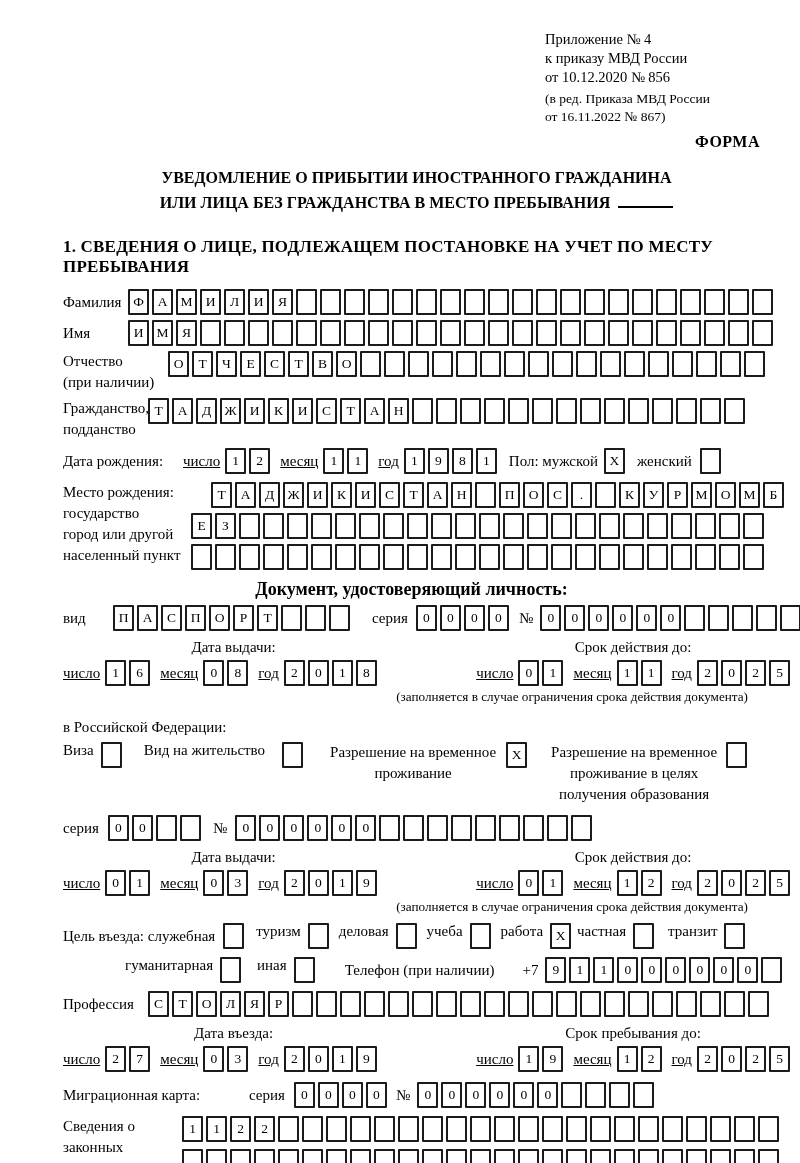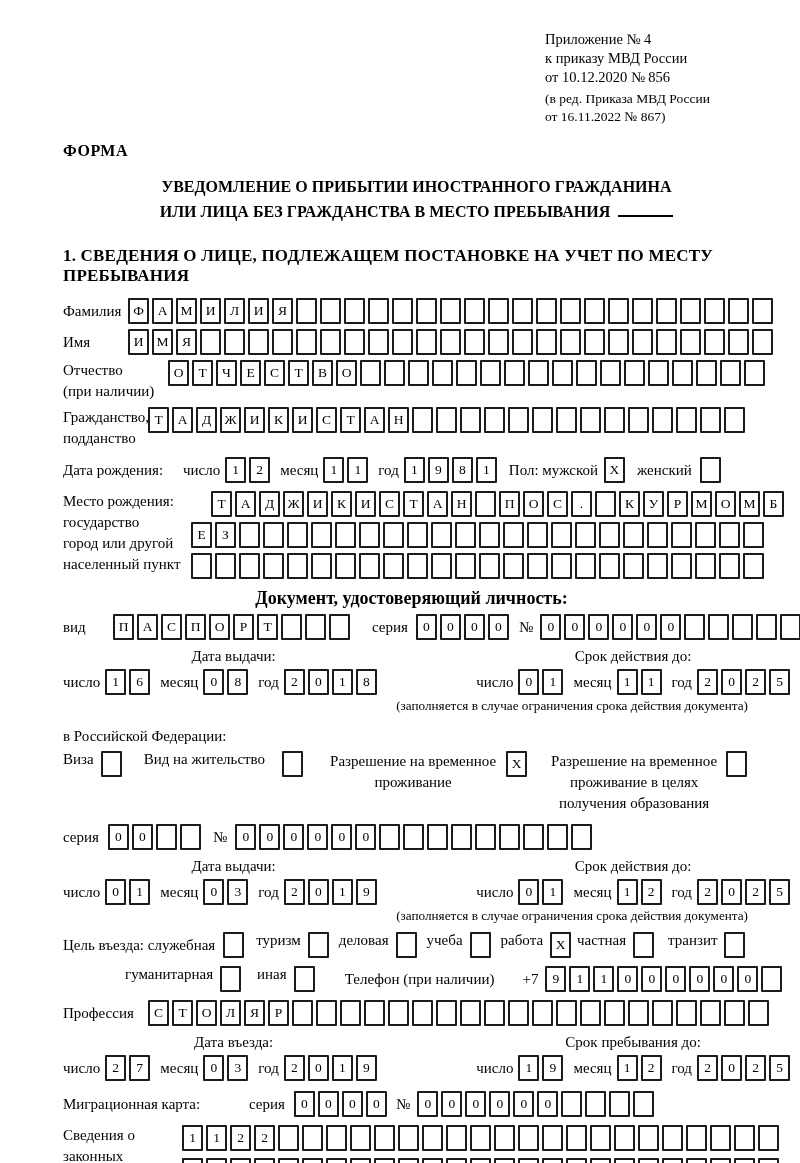--- a/index.html
+++ b/index.html
@@ -6,21 +6,21 @@
   .page {
     position:relative; width:800px; height:1163px; box-sizing:border-box;
     background:#ffffff; color:#000;
     font-family:"Liberation Serif", "DejaVu Serif", serif;
     padding:30px 10px 0 63px; overflow:hidden;
   }
   
   .appendix { margin-left:482px; font-size:14.5px; line-height:19px; }
   .appendix .rev { font-size:13.5px; line-height:18px; }
   .appendix .rev.first { margin-top:3px; }
-  .forma { text-align:left; padding-right:30px; font-weight:bold; font-size:16px; margin-top:16px; letter-spacing:0.5px; }
+  .forma { text-align:right; padding-right:30px; font-weight:bold; font-size:16px; margin-top:7px; letter-spacing:0.5px; }
   
   .title { text-align:center; font-weight:bold; font-size:16px; line-height:25px; margin-top:14px; margin-right:20px; }
   .blank-line { display:inline-block; width:55px; border-bottom:2px solid #000; height:14px; margin-left:8px; }
   .sect { font-weight:bold; font-size:17px; margin-top:22px; letter-spacing:0.2px; }
   
   .row { display:flex; align-items:center; margin-top:5px; }
   .row.top { align-items:flex-start; }
   .lbl { font-size:15px; flex:none; }
   .lbl2 { font-size:15px; line-height:21px; flex:none; }
   .w65 { width:65px; } .w105 { width:105px; } .w85 { width:85px; }
@@ -28,21 +28,21 @@
   
   .cells { display:flex; gap:3px; flex:none; }
   .cell {
     width:17px; height:22px; border:2px solid #1b1b1b; border-radius:1px;
     display:flex; align-items:center; justify-content:center;
     font-size:13.5px; flex:none; background:#fff;
   }
   .cellcol { display:flex; flex-direction:column; gap:5px; }
   
   .dparts { display:flex; align-items:center; font-size:15px; flex:none; }
-  .dparts .dl { margin:0 5px 0 10px; }
+  .dparts .dl { margin:0 5px 0 10px;text-decoration:underline; }
   .dparts .dl.first { margin-left:0; }
   .date2col { display:flex; margin-top:8px; }
   .dcol { display:flex; flex-direction:column; }
   .dcol .dhead { text-align:center; font-size:15px; margin-bottom:4px; }
   .dcol.left { width:350px; margin-right:72px; }
   .note { font-size:13.2px; margin-top:3px; text-align:right; padding-right:42px; }
   .intro { font-size:15px; line-height:25px; margin-top:10px; }
   .center-bold { text-align:center; font-weight:bold; font-size:18px; margin-top:9px; margin-right:30px; }
   
   .opt { display:flex; align-items:flex-start; flex:none; }

